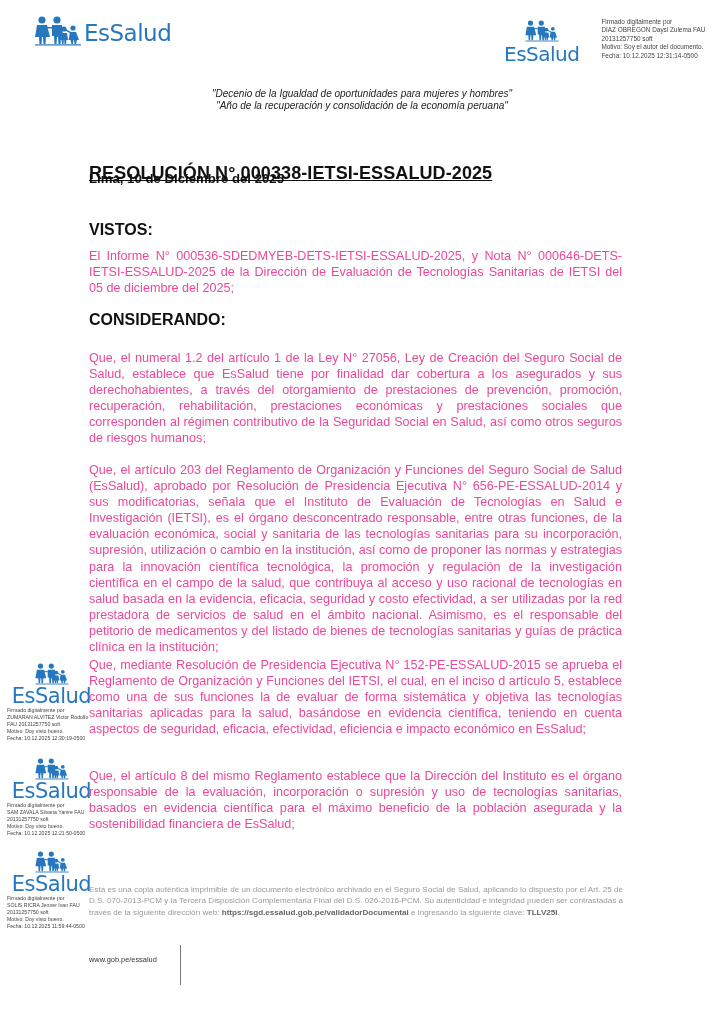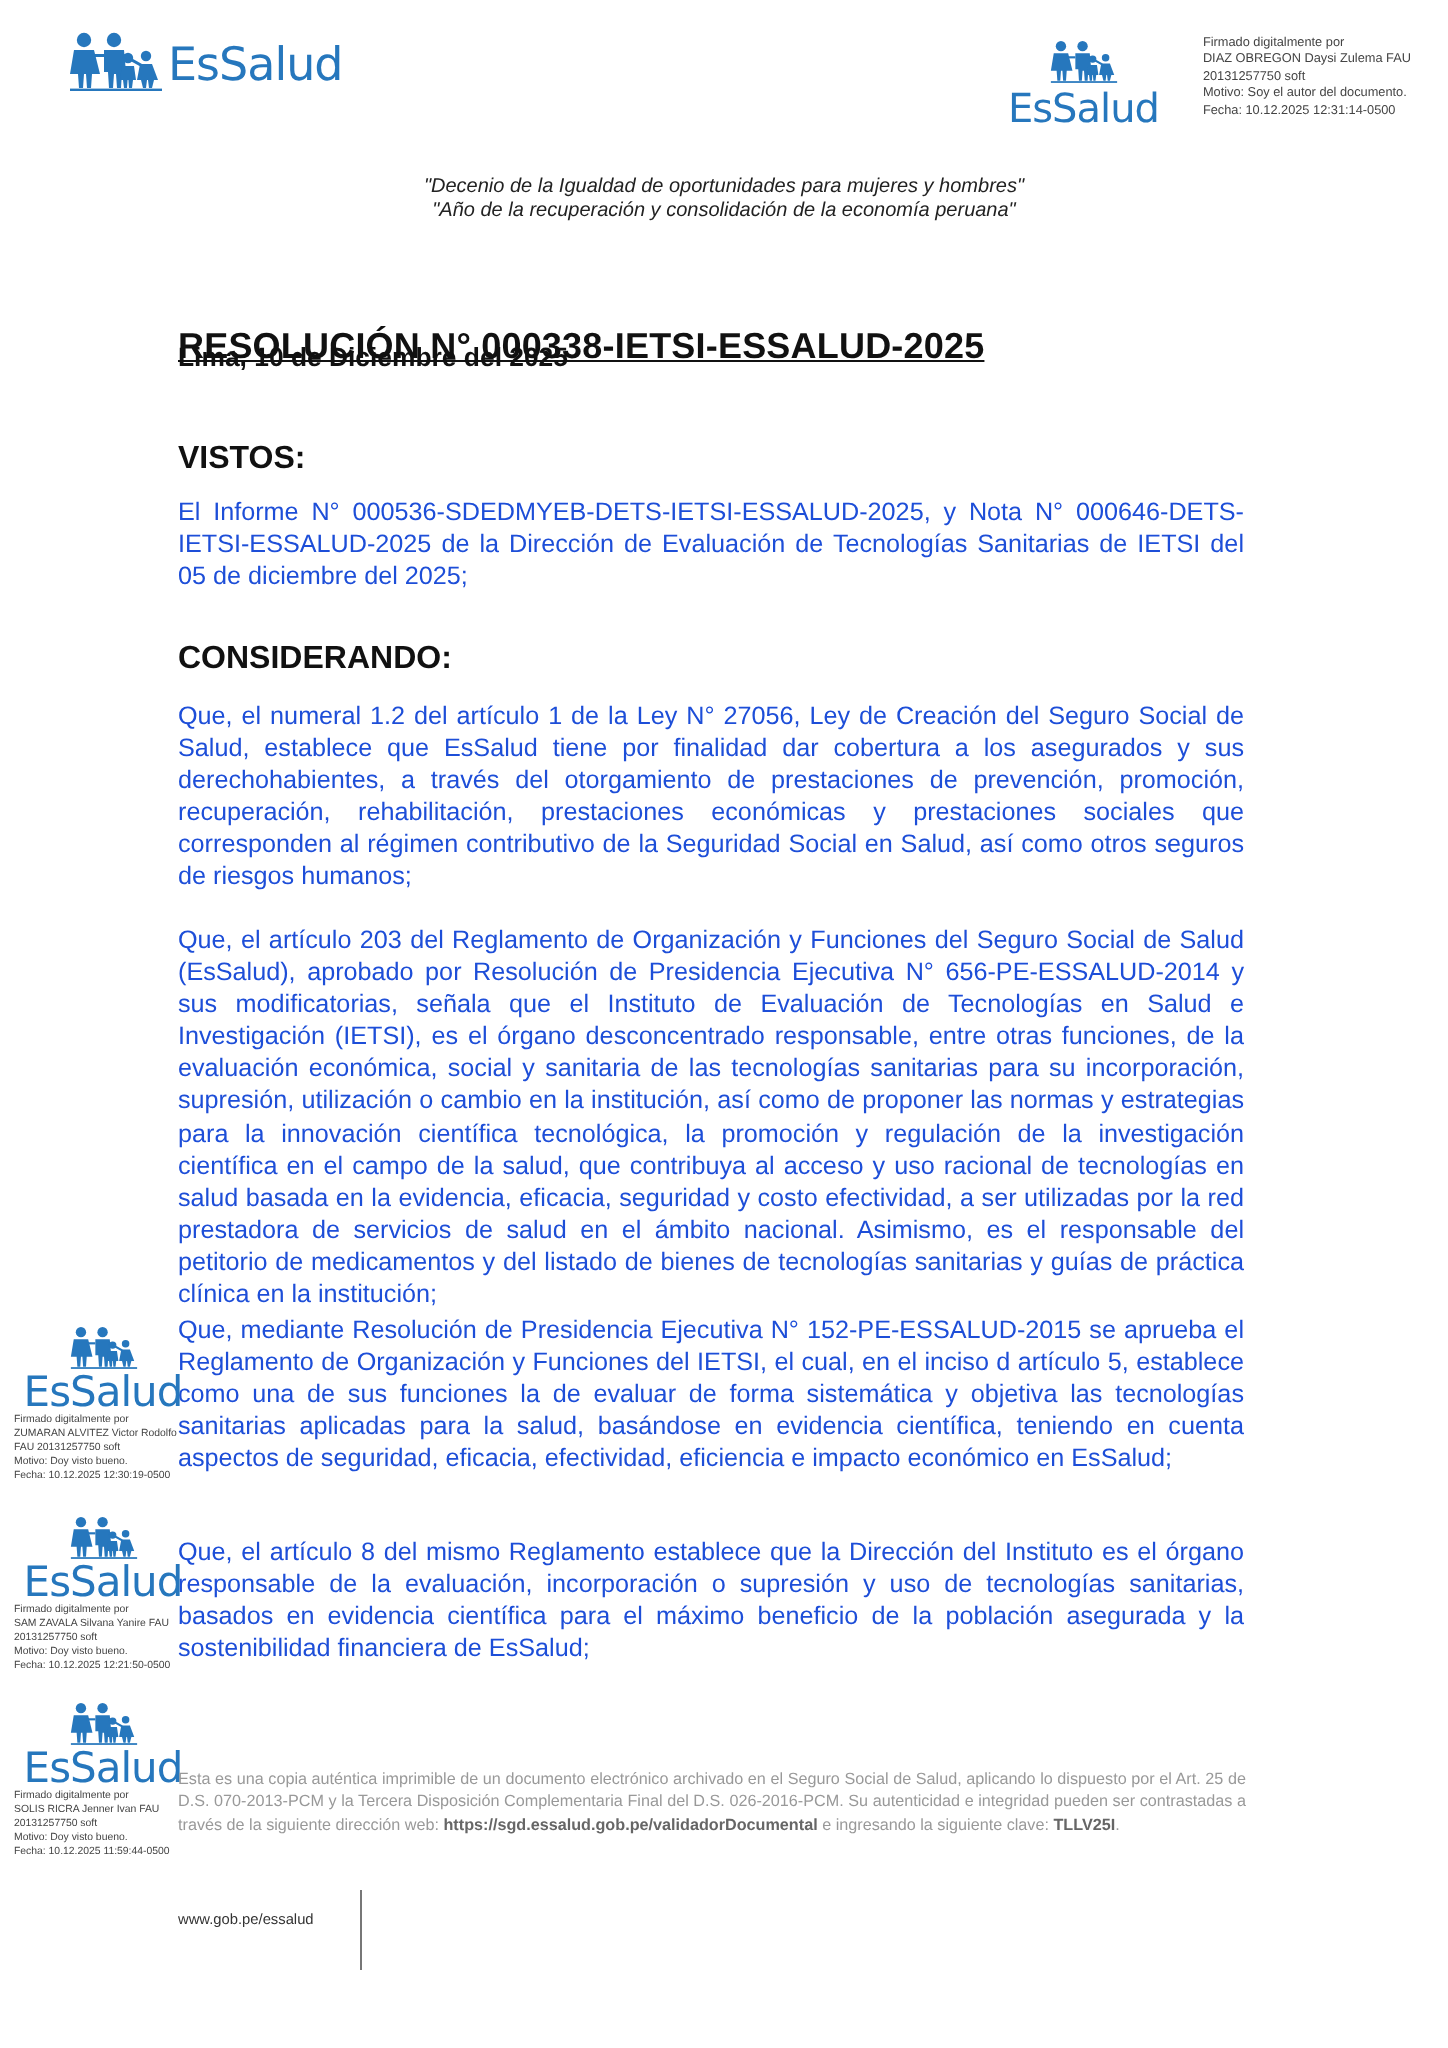--- a/index.html
+++ b/index.html
@@ -23,21 +23,21 @@
     .sig-top-text { margin-left: 22px; margin-top: 0px; font-size: 6.4px; line-height: 8.4px; color: #444; }
 
     
     .mottos { left: 0; width: 724px; top: 88px; text-align: center; font-style: italic; font-size: 10px; line-height: 12px; color: #222; }
 
     
     .title { left: 89px; top: 163px; font-weight: bold; font-size: 18px; letter-spacing: 0.1px; text-decoration: underline; }
     .date { left: 89px; top: 171px; font-weight: bold; font-size: 13.2px; }
 
     .h-section { font-weight: bold; font-size: 16px; }
-    .para { left: 89px; width: 533px; font-size: 12.6px; line-height: 16.1px; text-align: justify; color: #1d4ed8; }
+    .para { left: 89px; width: 533px; font-size: 12.6px; line-height: 16.1px; text-align: justify; color: #ec4899; }
 
     
     .side-sig { left: 4px; width: 95px; display: flex; flex-direction: column; align-items: center; }
     .side-sig svg { width: 36px; height: 24px; }
     .side-sig .logo-word { font-size: 21px; line-height: 20px; }
     .side-sig-text { align-self: flex-start; margin-left: 3px; font-size: 5.2px; line-height: 6.9px; color: #444; white-space: nowrap; margin-top: 1px; }
 
     
     .notice { left: 89px; top: 884px; width: 534px; font-size: 8.1px; line-height: 11.4px; color: #999; text-align: justify; }
     .notice b { color: #666; }
@@ -97,21 +97,21 @@
   <div>"Decenio de la Igualdad de oportunidades para mujeres y hombres"</div>
   <div>"Año de la recuperación y consolidación de la economía peruana"</div>
 </div>
 
 <div class="abs title">RESOLUCIÓN N° 000338-IETSI-ESSALUD-2025</div>
 <div class="abs date">Lima, 10 de Diciembre del 2025</div>
 
 <div class="abs h-section" style="left:89px; top:221px;">VISTOS:</div>
 <div class="abs para" style="top:248px;">El Informe N° 000536-SDEDMYEB-DETS-IETSI-ESSALUD-2025, y Nota N° 000646-DETS-IETSI-ESSALUD-2025 de la Dirección de Evaluación de Tecnologías Sanitarias de IETSI del 05 de diciembre del 2025;</div>
 
-<div class="abs h-section" style="left:89px; top:321px;">CONSIDERANDO:</div>
+<div class="abs h-section" style="left:89px; top:311px;">CONSIDERANDO:</div>
 <div class="abs para" style="top:350px;">Que, el numeral 1.2 del artículo 1 de la Ley N° 27056, Ley de Creación del Seguro Social de Salud, establece que EsSalud tiene por finalidad dar cobertura a los asegurados y sus derechohabientes, a través del otorgamiento de prestaciones de prevención, promoción, recuperación, rehabilitación, prestaciones económicas y prestaciones sociales que corresponden al régimen contributivo de la Seguridad Social en Salud, así como otros seguros de riesgos humanos;</div>
 <div class="abs para" style="top:462px;">Que, el artículo 203 del Reglamento de Organización y Funciones del Seguro Social de Salud (EsSalud), aprobado por Resolución de Presidencia Ejecutiva N° 656-PE-ESSALUD-2014 y sus modificatorias, señala que el Instituto de Evaluación de Tecnologías en Salud e Investigación (IETSI), es el órgano desconcentrado responsable, entre otras funciones, de la evaluación económica, social y sanitaria de las tecnologías sanitarias para su incorporación, supresión, utilización o cambio en la institución, así como de proponer las normas y estrategias para la innovación científica tecnológica, la promoción y regulación de la investigación científica en el campo de la salud, que contribuya al acceso y uso racional de tecnologías en salud basada en la evidencia, eficacia, seguridad y costo efectividad, a ser utilizadas por la red prestadora de servicios de salud en el ámbito nacional. Asimismo, es el responsable del petitorio de medicamentos y del listado de bienes de tecnologías sanitarias y guías de práctica clínica en la institución;</div>
 <div class="abs para" style="top:657px;">Que, mediante Resolución de Presidencia Ejecutiva N° 152-PE-ESSALUD-2015 se aprueba el Reglamento de Organización y Funciones del IETSI, el cual, en el inciso d artículo 5, establece como una de sus funciones la de evaluar de forma sistemática y objetiva las tecnologías sanitarias aplicadas para la salud, basándose en evidencia científica, teniendo en cuenta aspectos de seguridad, eficacia, efectividad, eficiencia e impacto económico en EsSalud;</div>
 <div class="abs para" style="top:768px;">Que, el artículo 8 del mismo Reglamento establece que la Dirección del Instituto es el órgano responsable de la evaluación, incorporación o supresión y uso de tecnologías sanitarias, basados en evidencia científica para el máximo beneficio de la población asegurada y la sostenibilidad financiera de EsSalud;</div>
 
 <div class="abs side-sig" style="top:662px;">
   <svg>
       <use href="#family"></use>
     </svg>
   <span class="logo-word">EsSalud</span>

